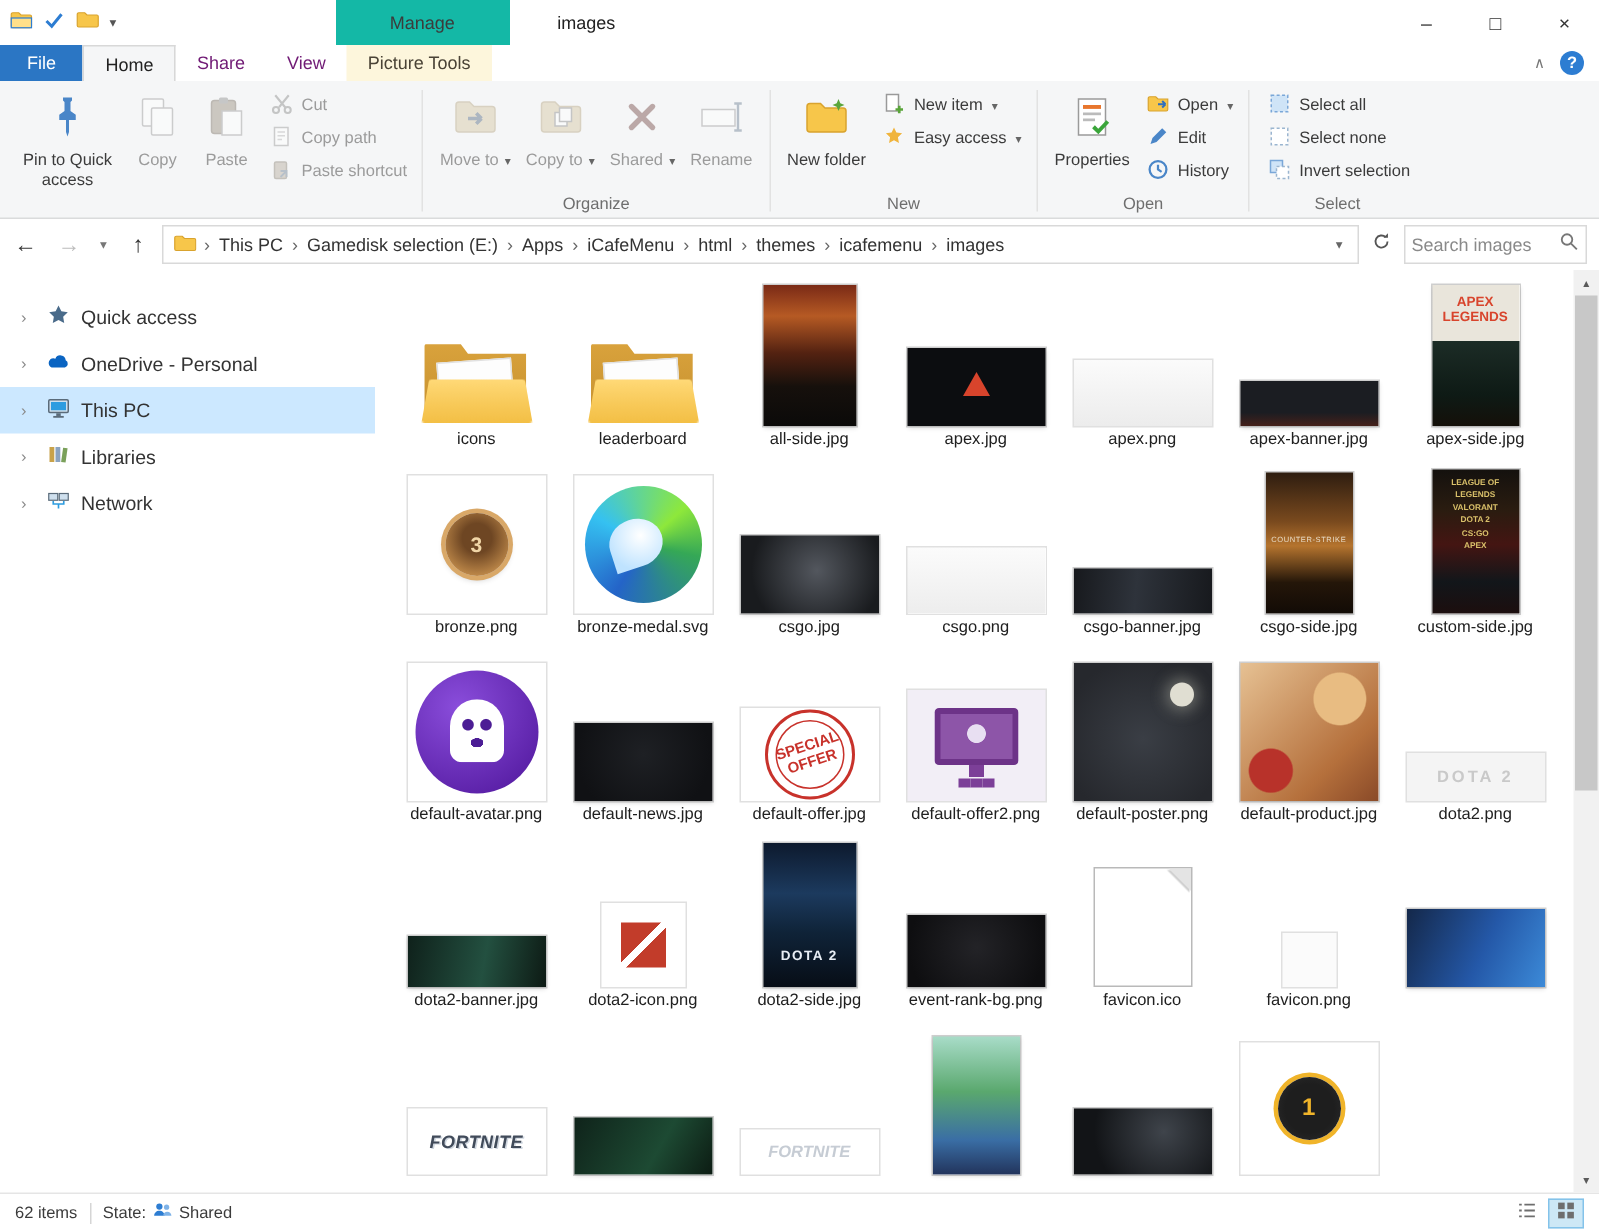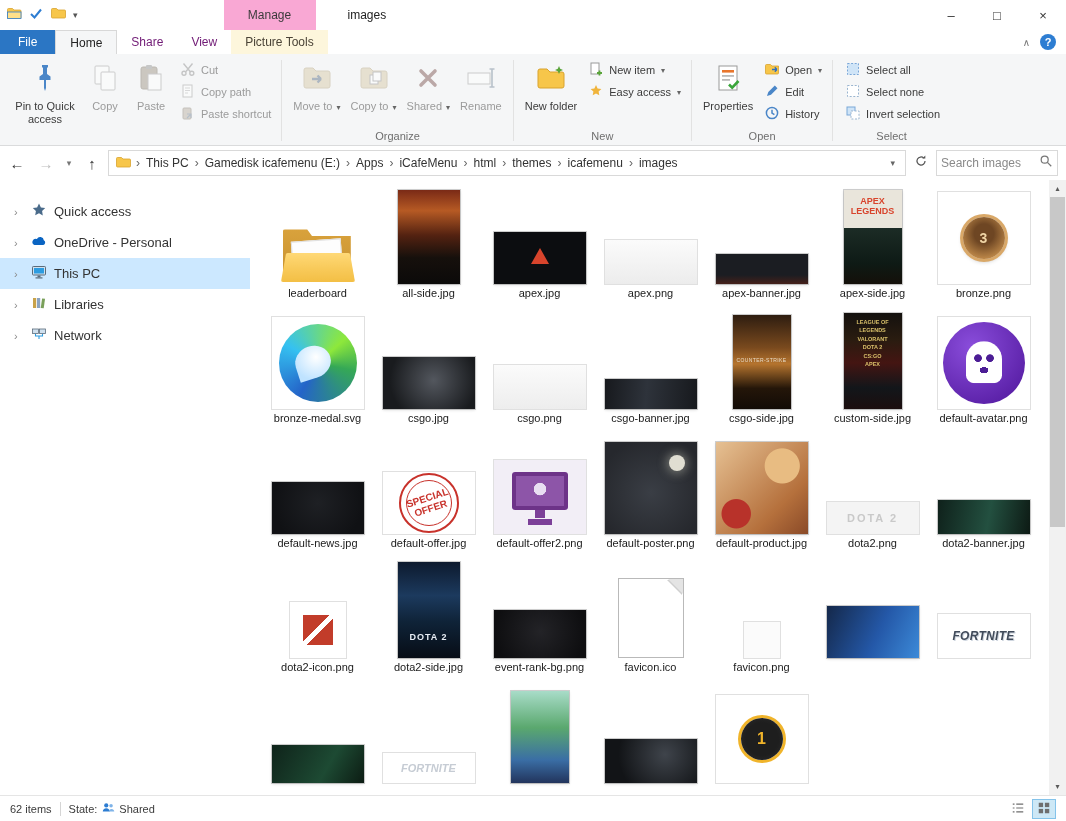--- a/index.html
+++ b/index.html
@@ -5,21 +5,21 @@
   * { margin:0; padding:0; box-sizing:border-box; }
   html,body { width:1066px; height:821px; overflow:hidden; background:#fff;
     font-family:"Liberation Sans","DejaVu Sans",sans-serif; color:#333; }
   .window { width:1066px; height:821px; display:flex; flex-direction:column; background:#fff; }
 
   
   .titlebar { height:30px; display:flex; align-items:stretch; background:#fff; flex:0 0 30px; }
   .qat { display:flex; align-items:center; gap:6px; padding:0 6px; }
   .qat svg { width:16px; height:16px; }
   .qat .dd { font-size:9px; color:#555; }
-  .manage-chip { margin-left:140px; width:92px; background:#f9a8d4; display:flex; align-items:center; justify-content:center; font-size:12px; color:#3b3b3b; }
+  .manage-chip { margin-left:140px; width:116px; background:#14b8a6; display:flex; align-items:center; justify-content:center; font-size:12px; color:#3b3b3b; }
   .win-title { margin-left:32px; display:flex; align-items:center; font-size:12px; color:#222; }
   .caption { margin-left:auto; display:flex; }
   .caption .cbtn { width:46px; display:flex; align-items:center; justify-content:center; font-size:13px; color:#333; cursor:default; }
 
   
   .tabrow { height:24px; display:flex; align-items:stretch; background:#fff; flex:0 0 24px; }
   .tab { padding:0 14px; display:flex; align-items:center; font-size:12px; color:#701a75; }
   .tab.file { background:#2b76c4; color:#fff; padding:0 18px; }
   .tab.active { background:#f5f6f7; border:1px solid #d8d8d8; border-bottom:none; color:#222; }
   .tab.context { background:#fdf6dc; color:#4a4336; }
@@ -406,21 +406,21 @@
     <div class="navbtn disabled">→</div>
     <div class="navbtn small">▾</div>
     <div class="navbtn">↑</div>
     <div class="crumbbox">
       <span><svg viewBox="0 0 16 16">
             <path d="M1.5 4.5a1 1 0 0 1 1-1h4l1.5 1.5h6.5a1 1 0 0 1 1 1v6a1 1 0 0 1-1 1h-12a1 1 0 0 1-1-1z" fill="#f7c64a" stroke="#d9a32e" stroke-width=".8"></path>
           </svg></span>
       <span class="crumb-sep">›</span>
       <span class="crumb">This PC</span>
       <span class="crumb-sep">›</span>
-      <span class="crumb">Gamedisk icafemenu (E:)</span>
+      <span class="crumb">Gamedisk selection (E:)</span>
       <span class="crumb-sep">›</span>
       <span class="crumb">Apps</span>
       <span class="crumb-sep">›</span>
       <span class="crumb">iCafeMenu</span>
       <span class="crumb-sep">›</span>
       <span class="crumb">html</span>
       <span class="crumb-sep">›</span>
       <span class="crumb">themes</span>
       <span class="crumb-sep">›</span>
       <span class="crumb">icafemenu</span>
@@ -491,20 +491,29 @@
 
     <div class="gridwrap">
       <div class="grid">
           <div class="file-item">
     <div class="thumb-wrap">
       <div class="thumb k-folder" style="width: 74px; height: 62px;">
         <span class="paper"></span>
 
       </div>
     </div>
+    <div class="file-label">icons</div>
+  </div>
+          <div class="file-item">
+    <div class="thumb-wrap">
+      <div class="thumb k-folder" style="width: 74px; height: 62px;">
+        <span class="paper"></span>
+
+      </div>
+    </div>
     <div class="file-label">leaderboard</div>
   </div>
           <div class="file-item">
     <div class="thumb-wrap">
       <div class="thumb" style="width: 62px; height: 94px; background: linear-gradient(rgb(122, 42, 22) 0%, rgb(182, 90, 36) 22%, rgb(84, 34, 17) 48%, rgb(22, 16, 12) 72%, rgb(11, 10, 9) 100%);">
         
         
       </div>
     </div>
     <div class="file-label">all-side.jpg</div>

